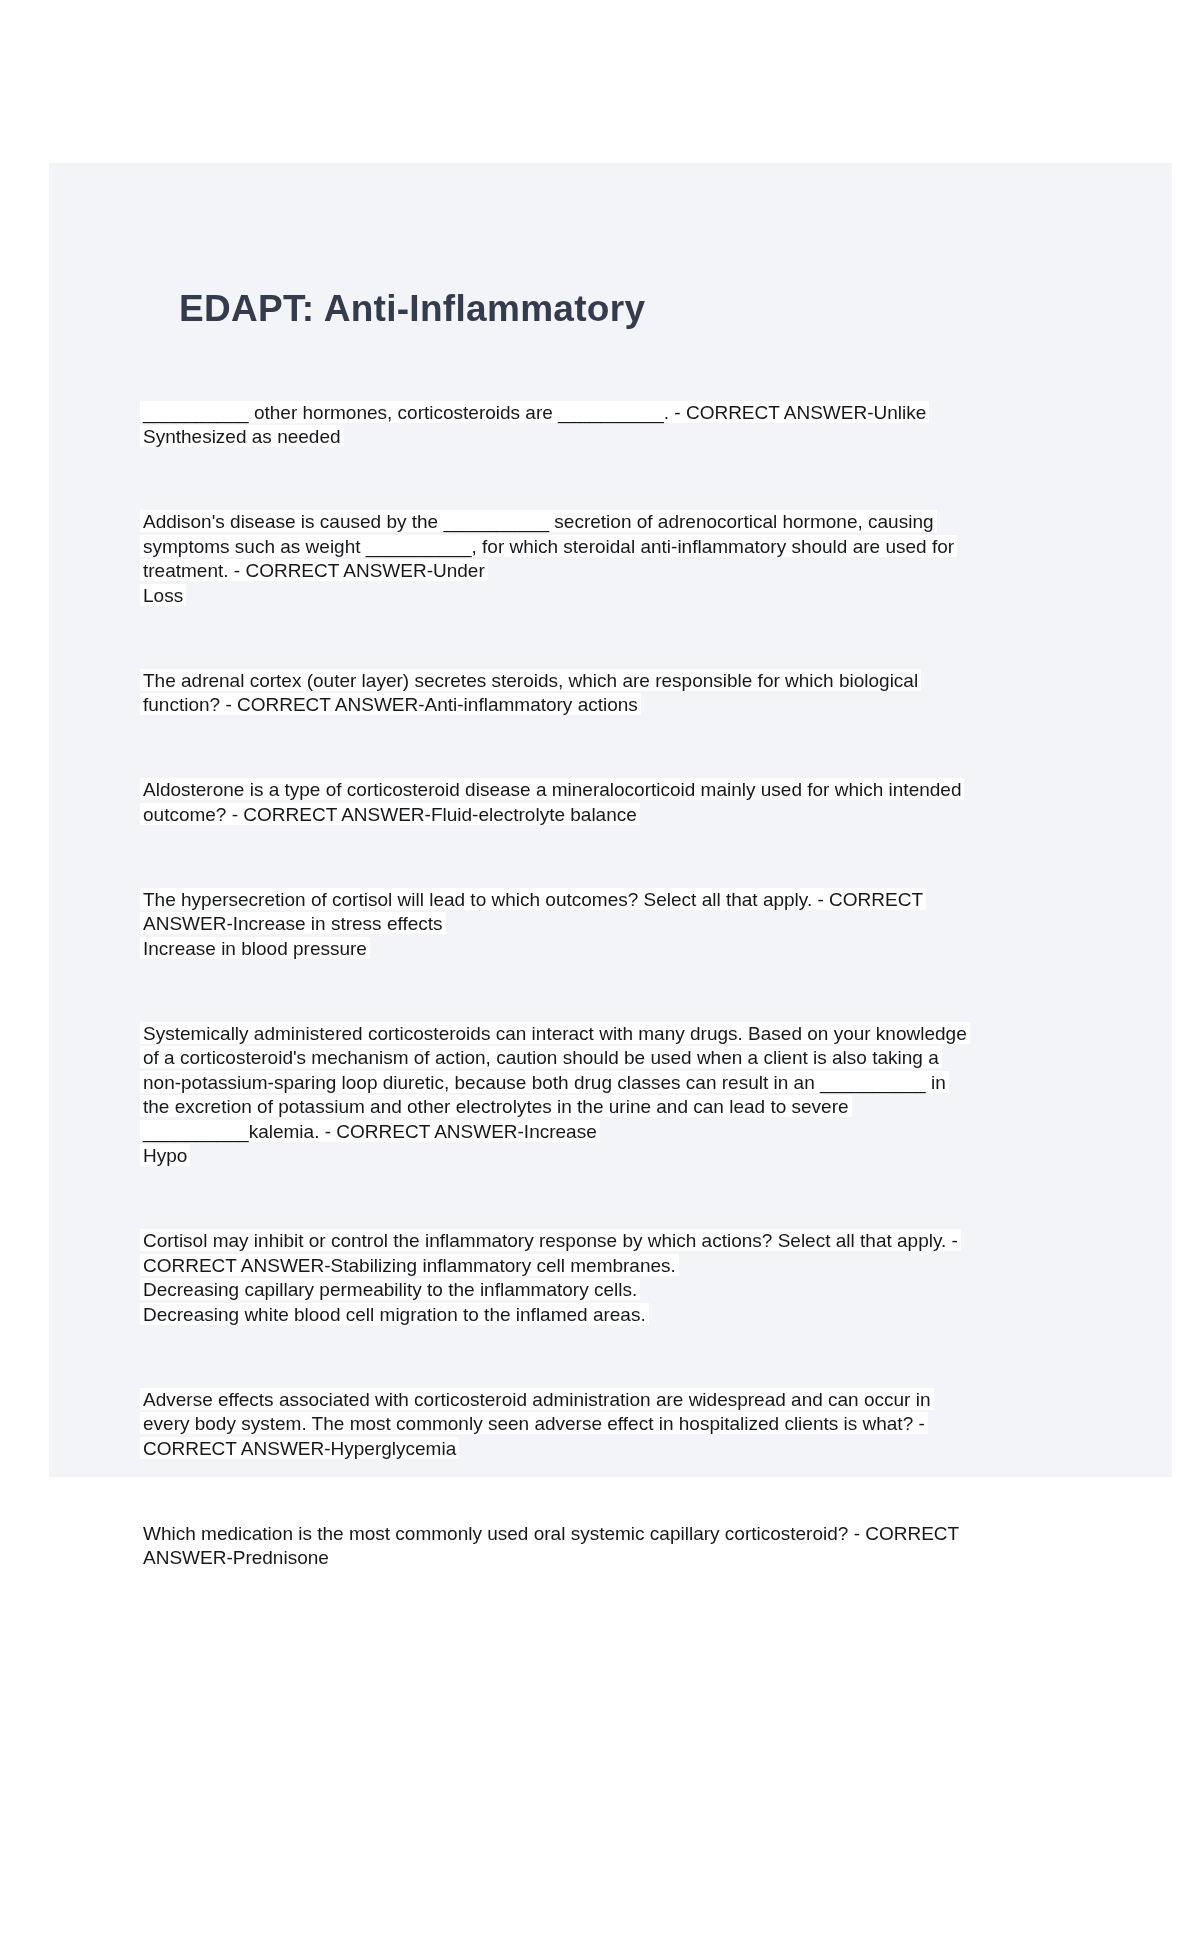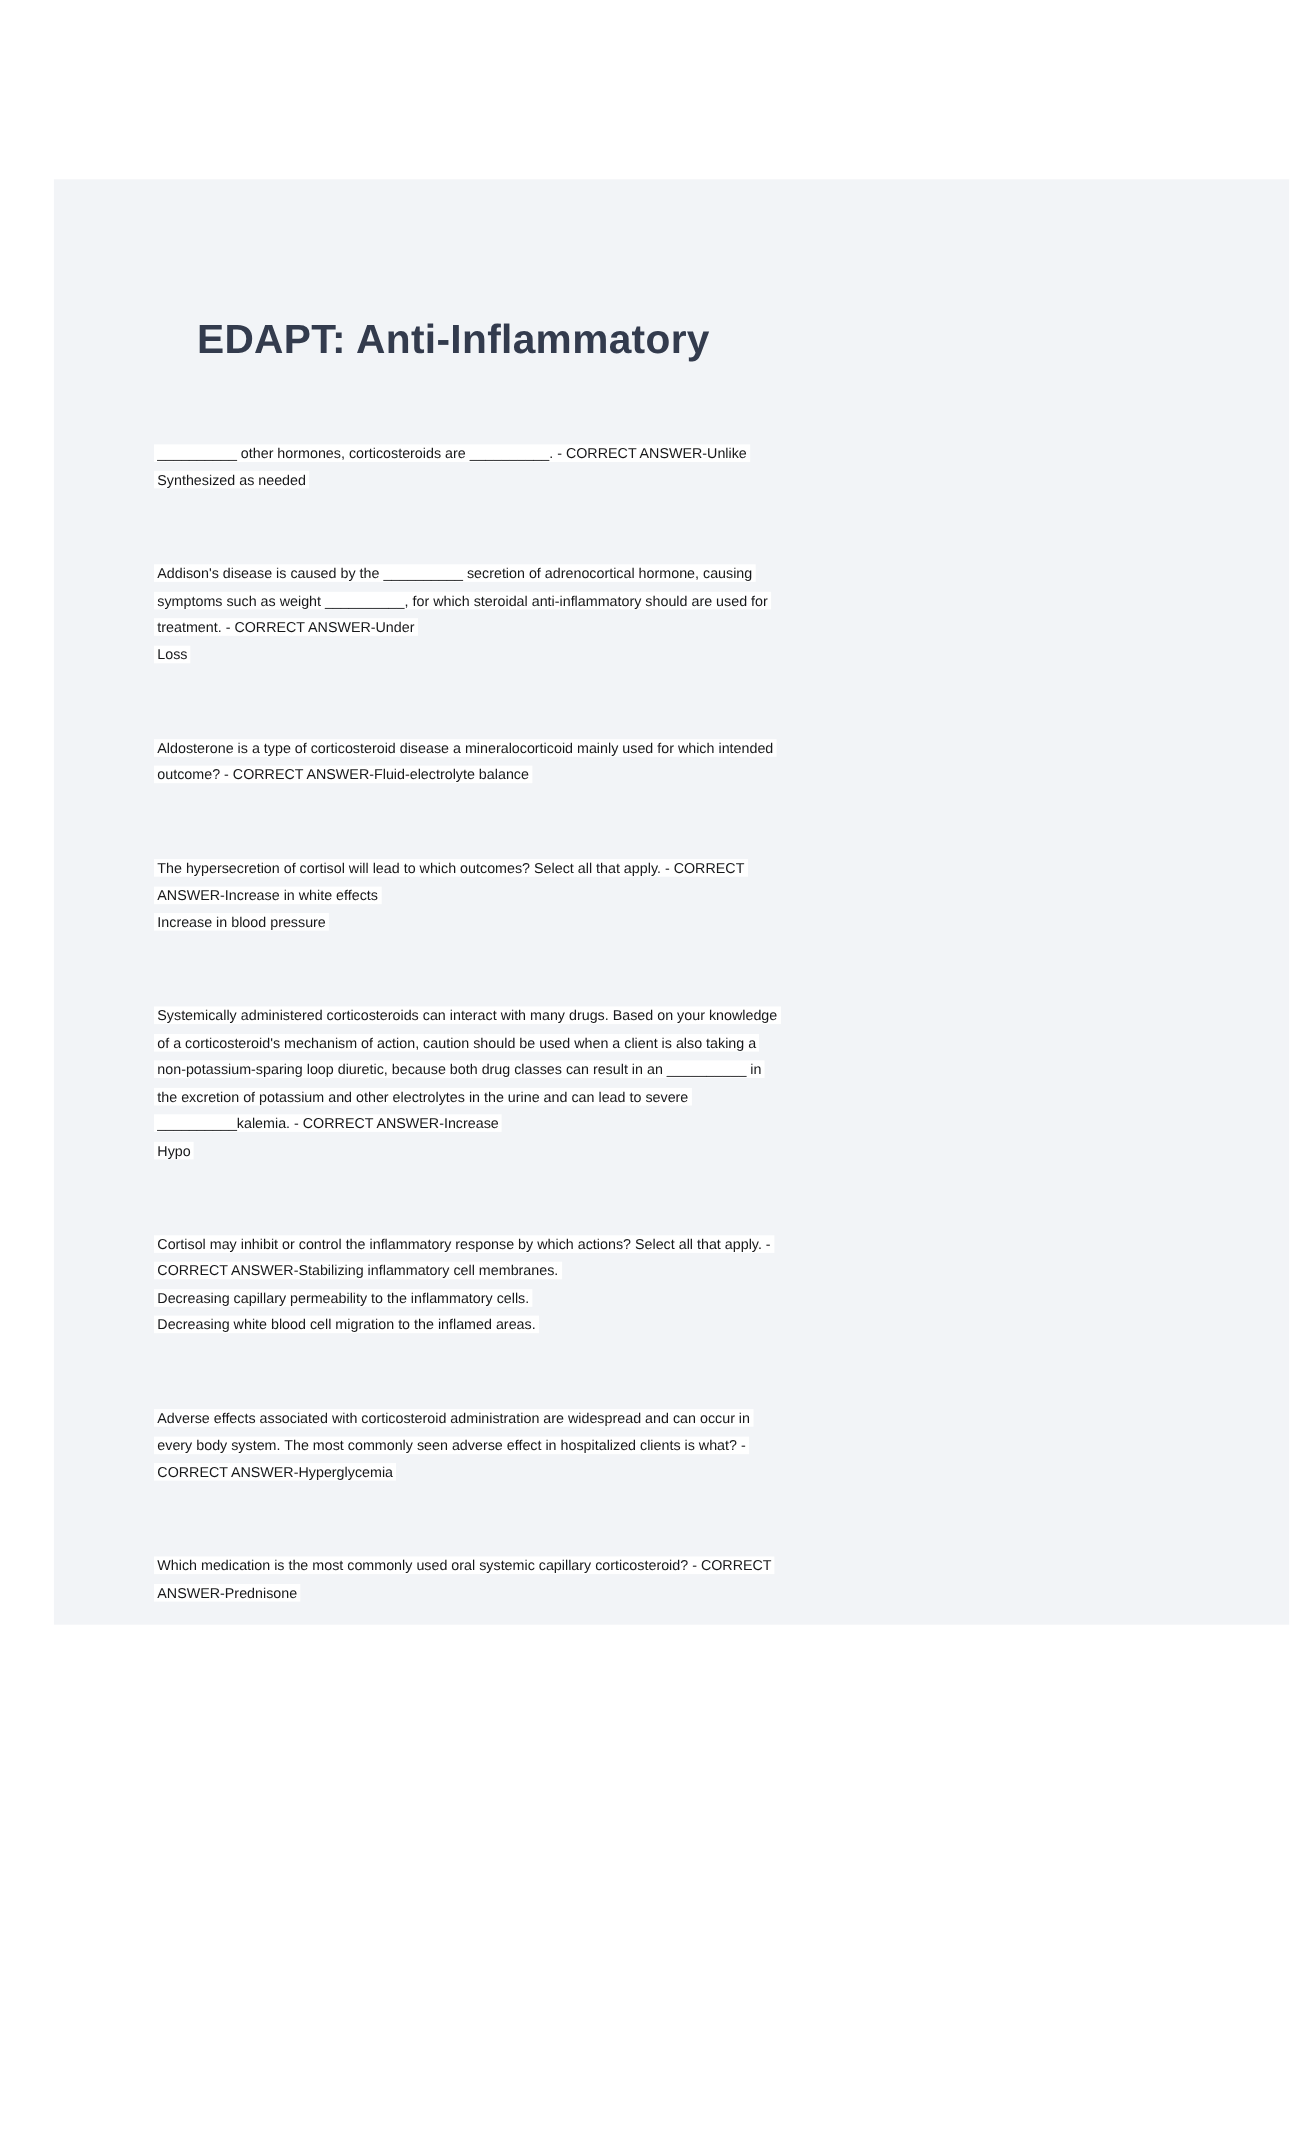--- a/index.html
+++ b/index.html
@@ -23,21 +23,21 @@
   }
   .title {
     font-size: 37px;
     font-weight: 700;
     line-height: 44px;
     letter-spacing: 0.3px;
     color: var(--title, #333b4d);
     margin: 0 0 15px 57px;
   }
   .para {
-    font-size: 13px;
+    font-size: 19px;
     line-height: 24.5px;
     color: var(--body-text, #17181a);
     white-space: pre-line;
     margin: 0 0 24.5px 0;
     max-width: 1091px;
   }
   .hl {
     background: var(--highlight, #ffffff);
     padding: 0.5px 3px;
     -webkit-box-decoration-break: clone;
@@ -58,24 +58,26 @@
 <div class="canvas">
   <div class="page">
     <h1 class="title">EDAPT: Anti-Inflammatory</h1>
     <div>
       <p class="para"><span class="hl">__________ other hormones, corticosteroids are __________. - CORRECT ANSWER-Unlike
 Synthesized as needed</span></p>
       <p class="para"><span class="hl">Addison's disease is caused by the __________ secretion of adrenocortical hormone, causing
 symptoms such as weight __________, for which steroidal anti-inflammatory should are used for
 treatment. - CORRECT ANSWER-Under
 Loss</span></p>
+      <p class="para"><span class="hl">The adrenal cortex (outer layer) secretes steroids, which are responsible for which biological
+function? - CORRECT ANSWER-Anti-inflammatory actions</span></p>
       <p class="para"><span class="hl">Aldosterone is a type of corticosteroid disease a mineralocorticoid mainly used for which intended
 outcome? - CORRECT ANSWER-Fluid-electrolyte balance</span></p>
       <p class="para"><span class="hl">The hypersecretion of cortisol will lead to which outcomes? Select all that apply. - CORRECT
-ANSWER-Increase in white effects
+ANSWER-Increase in stress effects
 Increase in blood pressure</span></p>
       <p class="para"><span class="hl">Systemically administered corticosteroids can interact with many drugs. Based on your knowledge
 of a corticosteroid's mechanism of action, caution should be used when a client is also taking a
 non-potassium-sparing loop diuretic, because both drug classes can result in an __________ in
 the excretion of potassium and other electrolytes in the urine and can lead to severe
 __________kalemia. - CORRECT ANSWER-Increase
 Hypo</span></p>
       <p class="para"><span class="hl">Cortisol may inhibit or control the inflammatory response by which actions? Select all that apply. -
 CORRECT ANSWER-Stabilizing inflammatory cell membranes.
 Decreasing capillary permeability to the inflammatory cells.

